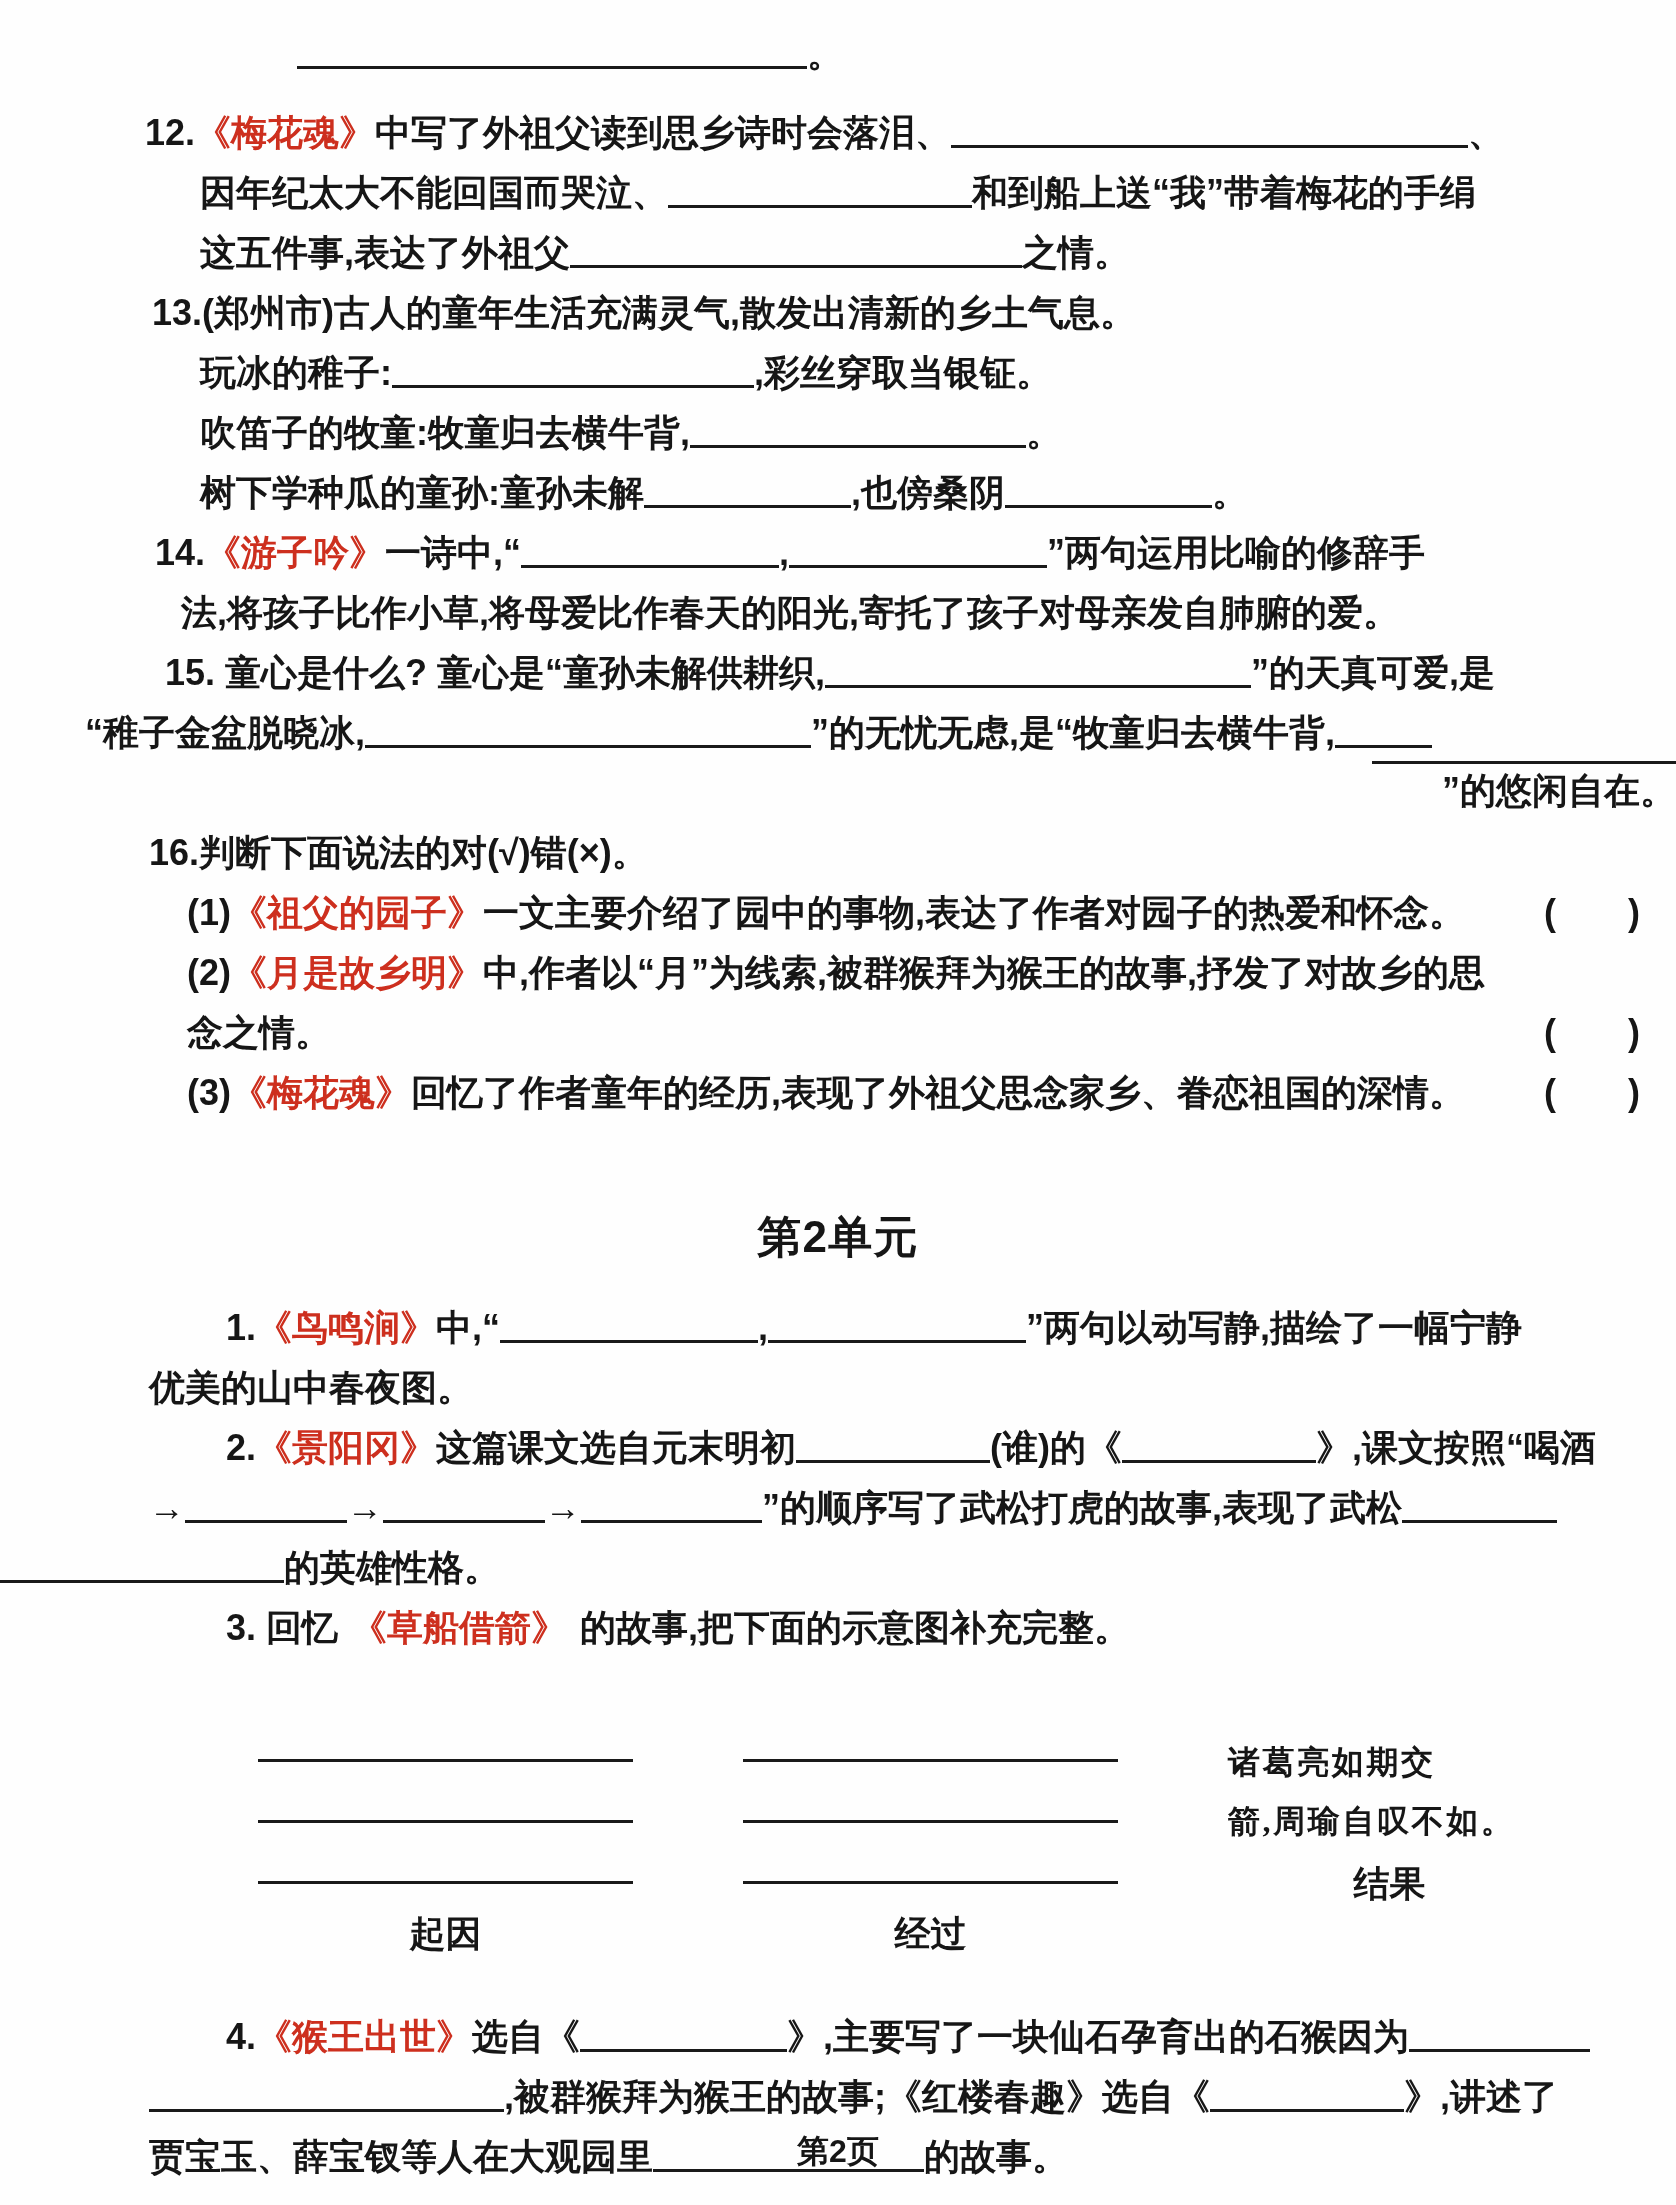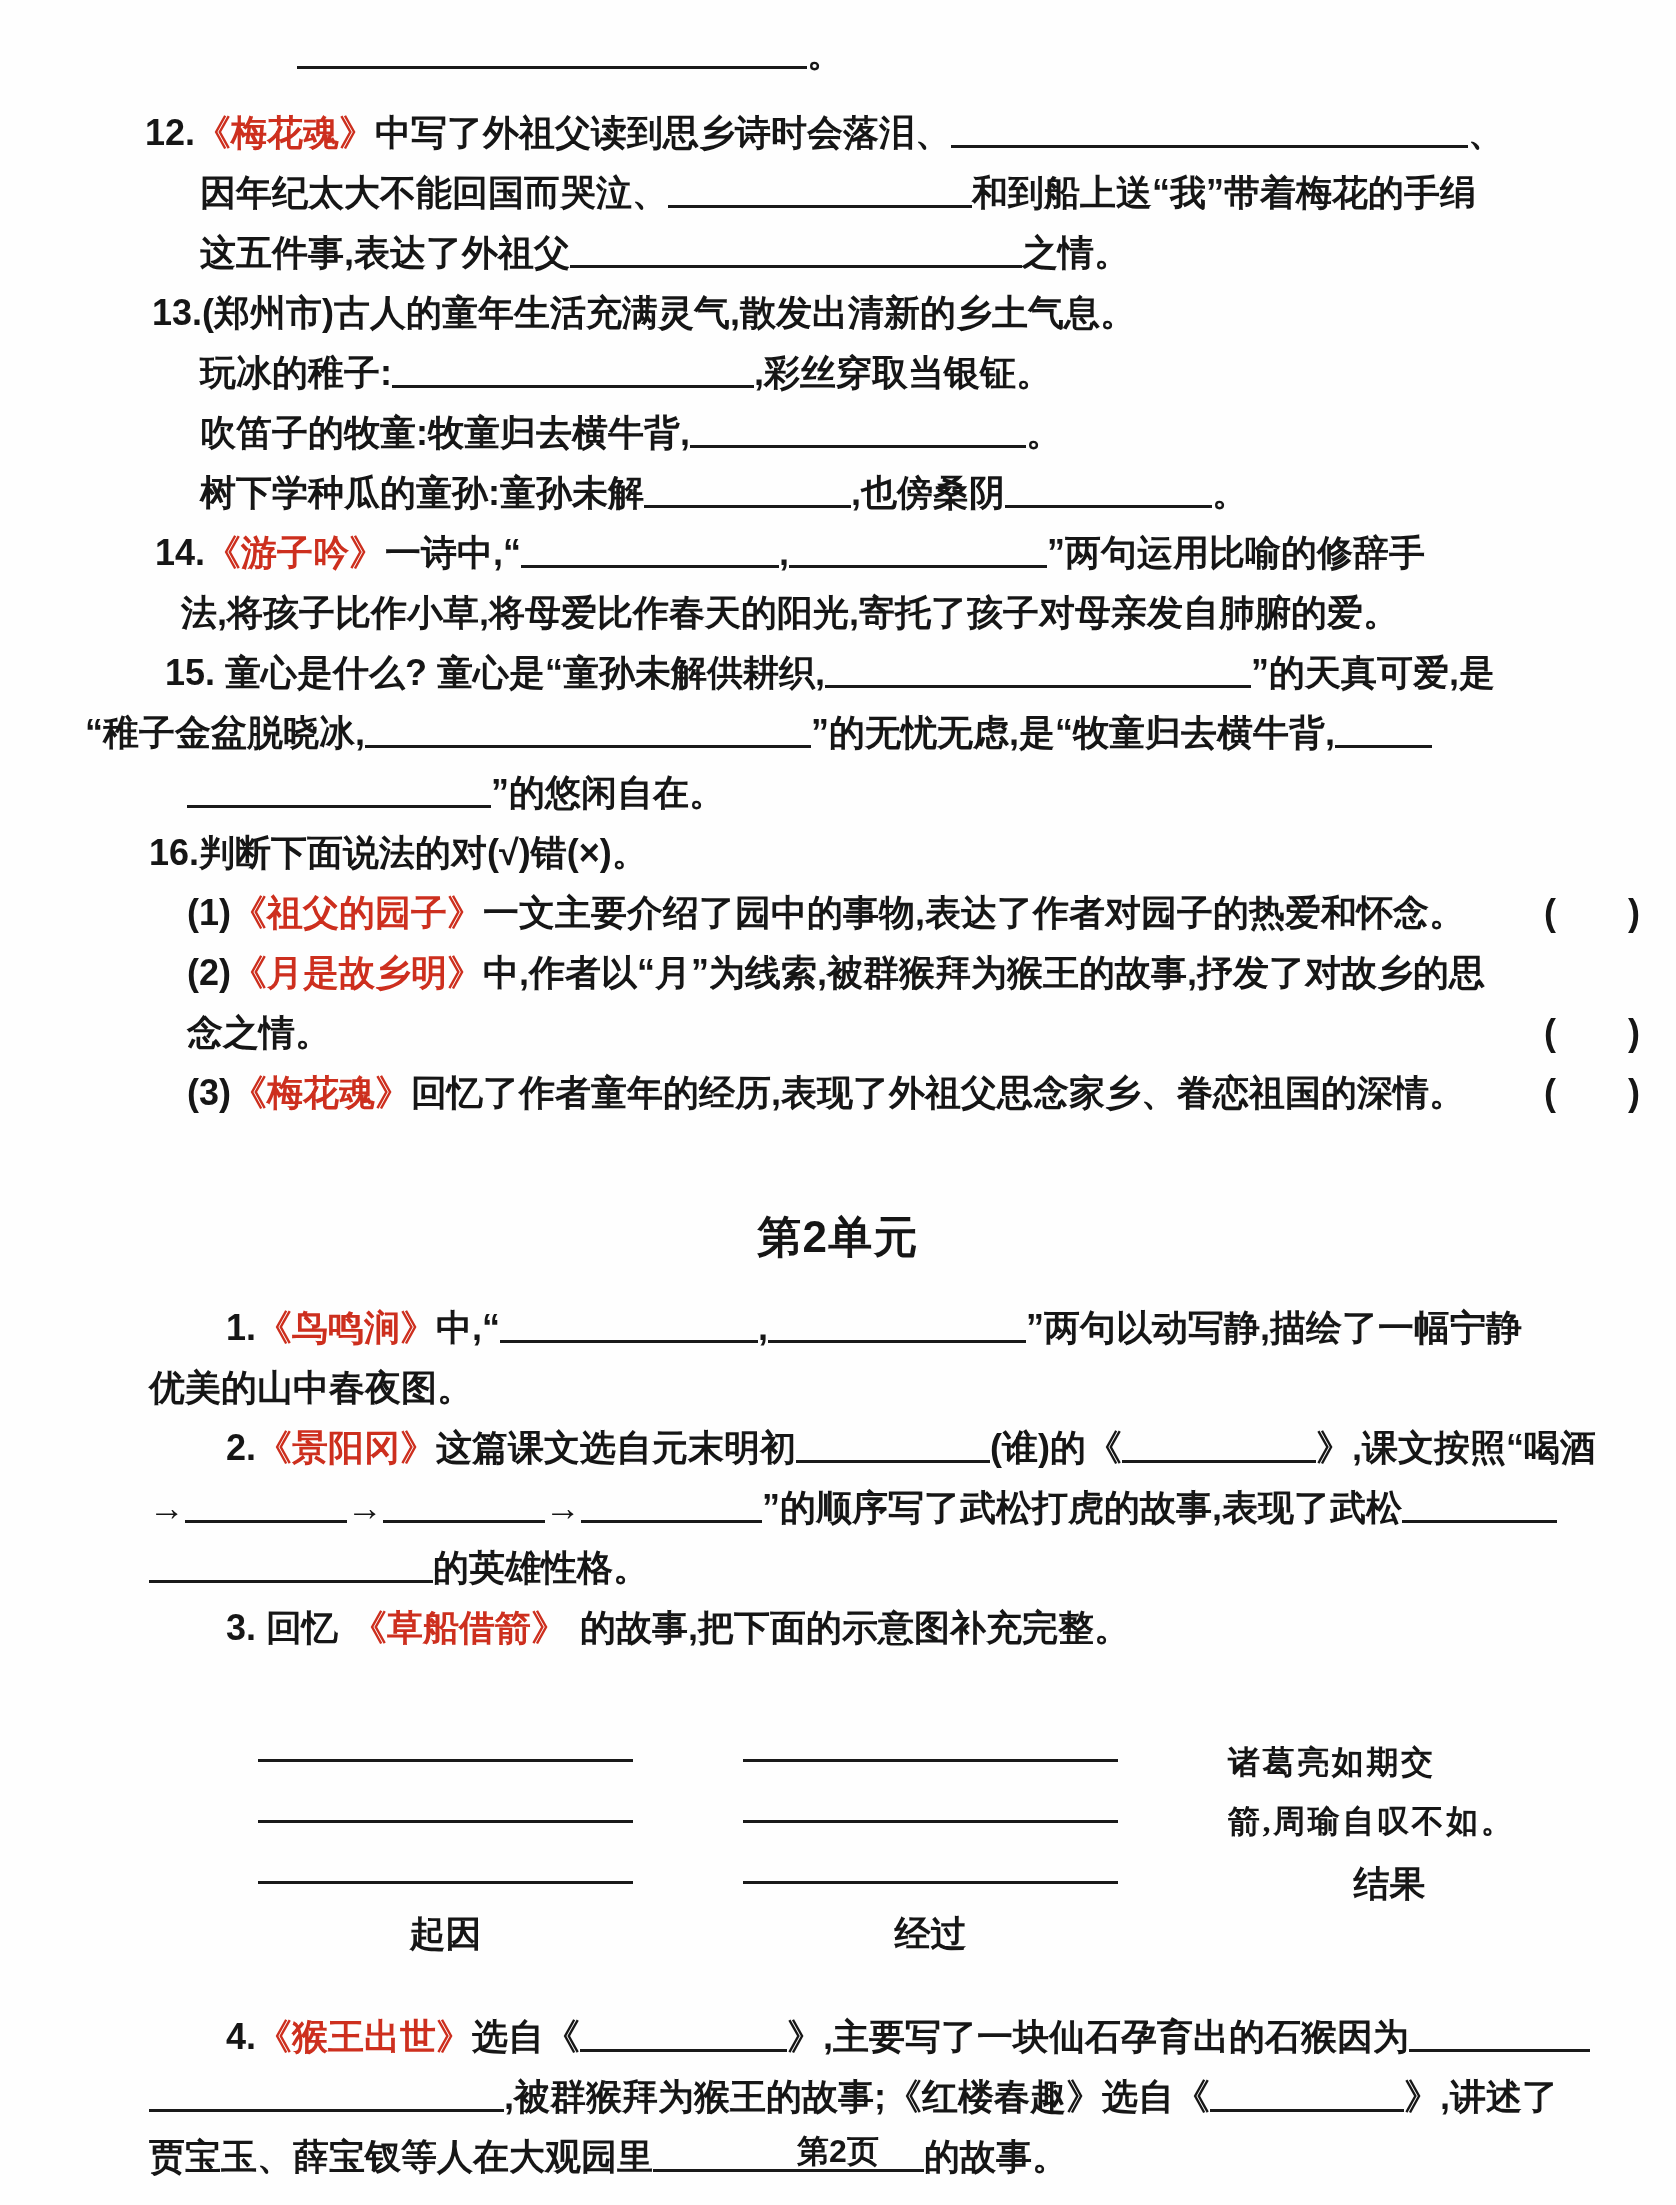--- a/index.html
+++ b/index.html
@@ -105,21 +105,21 @@
         <span class="txt">15. 童心是什么? 童心是“童孙未解供耕织,</span>
         <span class="blank" style="width: 426px;"></span>
         <span class="txt">”的天真可爱,是</span>
       </div>
       <div class="line" style="padding-left: 85px;">
         <span class="txt">“稚子金盆脱晓冰,</span>
         <span class="blank" style="width: 446px;"></span>
         <span class="txt">”的无忧无虑,是“牧童归去横牛背,</span>
         <span class="blank" style="width: 97px;"></span>
       </div>
-      <div class="line" style="padding-left: 187px;">
+      <div class="line" style="padding-left: 187px; flex-direction: column;">
         <span class="blank" style="width: 304px;"></span>
         <span class="txt">”的悠闲自在。</span>
       </div>
       <div class="line" style="padding-left: 149px;">
         <span class="txt">16.判断下面说法的对(√)错(×)。</span>
       </div>
       <div class="line" style="padding-left: 187px;">
         <span class="txt">(1)</span>
         <span class="red">《祖父的园子》</span>
         <span class="txt">一文主要介绍了园中的事物,表达了作者对园子的热爱和怀念。</span>
@@ -170,21 +170,21 @@
       <div class="line" style="padding-left: 149px;">
         <span class="txt">→</span>
         <span class="blank" style="width: 162px;"></span>
         <span class="txt">→</span>
         <span class="blank" style="width: 162px;"></span>
         <span class="txt">→</span>
         <span class="blank" style="width: 181px;"></span>
         <span class="txt">”的顺序写了武松打虎的故事,表现了武松</span>
         <span class="blank" style="width: 155px;"></span>
       </div>
-      <div class="line" style="padding-left: 149px; text-align: right;">
+      <div class="line" style=" text-align: right;">
         <span class="blank" style="width: 284px;"></span>
         <span class="txt">的英雄性格。</span>
       </div>
       <div class="line" style="padding-left: 226px; gap: 13px;">
         <span class="txt">3. 回忆</span>
         <span class="red">《草船借箭》</span>
         <span class="txt">的故事,把下面的示意图补充完整。</span>
       </div>
     </div>
 

